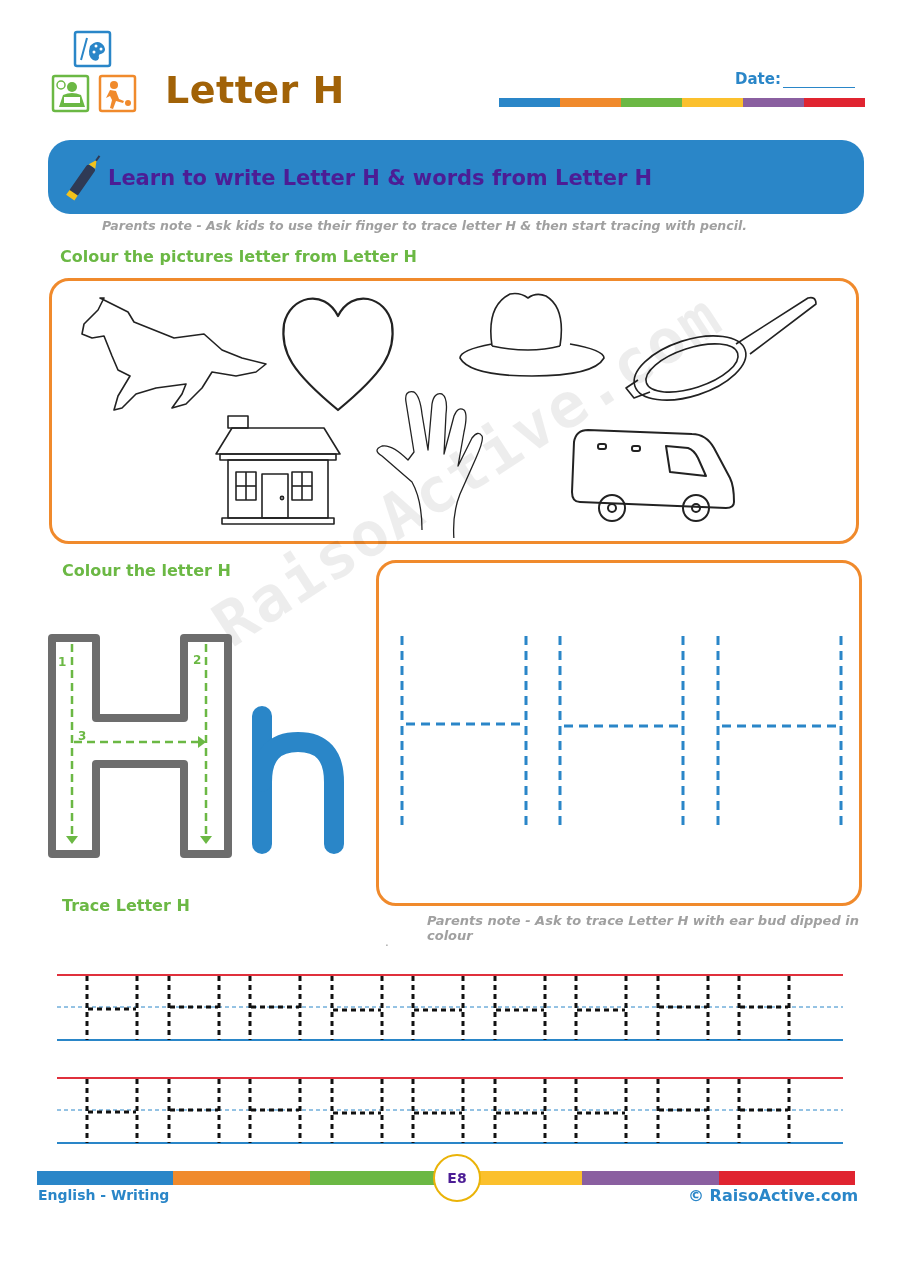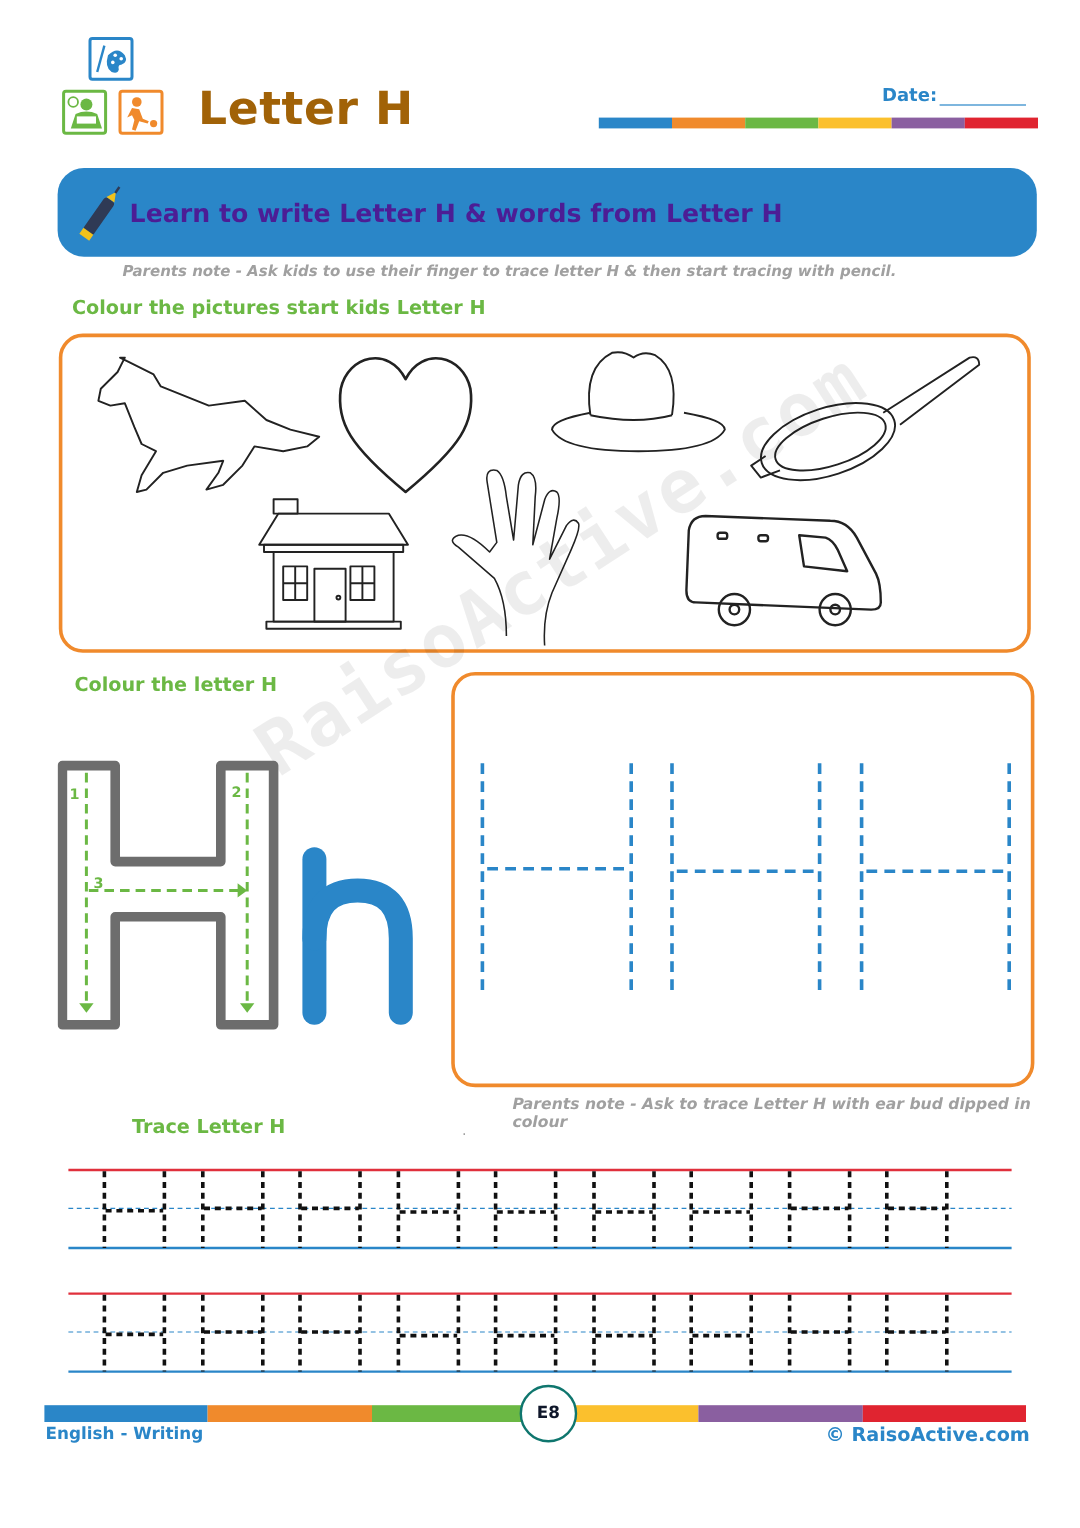--- a/index.html
+++ b/index.html
@@ -26,29 +26,29 @@
   .sec1 { left: 60px; top: 247px; }
 
   .orange-box { border: 3.5px solid #f08a2c; border-radius: 20px; background: transparent; }
   .pic-box { left: 49px; top: 278px; width: 804px; height: 260px; }
 
   .sec2 { left: 62px; top: 561px; }
   .trace-box { left: 376px; top: 560px; width: 480px; height: 340px; }
 
   .note2 { left: 386px; top: 913px; font-size: 13px; }
   .dot { left: 385px; top: 935px; font-size: 12px; color: #a0a0a0; }
-  .sec3 { left: 62px; top: 929px; margin-left: 48px; }
+  .sec3 { left: 62px; top: 896px; }
 
   .watermark { left: 200px; top: 600px; font-family: "DejaVu Sans Mono", monospace; font-size: 62px; font-weight: bold; color: rgba(0,0,0,0.07); transform: rotate(-33deg); transform-origin: left top; white-space: nowrap; letter-spacing: 2px; pointer-events:none; }
 
   
   .bottom-bar { left: 37px; top: 1171px; width: 818px; height: 14px; }
   .footer-left { left: 38px; top: 1187px; font-size: 14px; font-weight: bold; color: #2a86c8; }
   .footer-right { left: 688px; top: 1186px; font-size: 16px; font-weight: bold; color: #2a86c8; text-align: center; }
-  .page-badge { left: 433px; top: 1154px; width: 44px; height: 44px; border: 2px solid #0f766e; border-radius: 50%; background: #fff; display: flex; align-items: center; justify-content: center; font-size: 14px; font-weight: bold; color: #0f172a; }
+  .page-badge { left: 433px; top: 1154px; width: 44px; height: 44px; border: 2px solid #eab308; border-radius: 50%; background: #fff; display: flex; align-items: center; justify-content: center; font-size: 14px; font-weight: bold; color: #4c1d95; }
 </style>
 </head>
 <body>
 
 <svg class="abs logo" viewBox="0 0 90 85">
   <g>
     <rect x="25" y="2" width="35" height="34" fill="none" stroke="#2a86c8" stroke-width="2.5" rx="2"></rect>
     <line x1="31" y1="30" x2="37" y2="8" stroke="#2a86c8" stroke-width="2"></line>
     <path d="M40 16 q8 -8 14 0 q3 6 -3 8 q-3 0 -2 4 q-1 4 -6 2 q-6 -4 -3 -14z" fill="#2a86c8"></path>
     <circle cx="46" cy="16" r="1.5" fill="#fff"></circle>
@@ -88,21 +88,21 @@
   <g transform="rotate(35 24 28)">
     <rect x="19" y="14" width="10" height="34" rx="3" fill="#2f3a55"></rect>
     <rect x="19" y="46" width="10" height="6" fill="#f2c21b"></rect>
     <path d="M20 14 l4 -8 l4 8z" fill="#f2c21b"></path>
     <rect x="23" y="1" width="2" height="6" fill="#2f3a55"></rect>
   </g>
 </svg>
 <div class="abs banner-text">Learn to write Letter H &amp; words from Letter H</div>
 
 <div class="abs note note1">Parents note - Ask kids to use their finger to trace letter H &amp; then start tracing with pencil.</div>
-<div class="abs section-title sec1">Colour the pictures start kids Letter H</div>
+<div class="abs section-title sec1">Colour the pictures letter from Letter H</div>
 
 <div class="abs orange-box pic-box"></div>
 <svg class="abs" style="left:52px;top:282px" width="800" height="256" viewBox="0 0 800 256">
   <g fill="none" stroke="#222" stroke-width="1.6" stroke-linejoin="round">
     <g>
       <path d="M48 16 l8 4 l20 10 l6 10 l40 16 l30 -4 l18 16 l20 8 l24 6 l-10 8 l-20 4 l-24 -4 l-10 16 l-16 16 l-14 4 l10 -14 l4 -10 l-30 4 l-20 6 l-14 14 l-8 2 l4 -14 l12 -20 l-12 -6 l-6 -14 l-8 -20 l-12 2 l-10 -4 l2 -10 l14 -14 l6 -12 z"></path>
     </g>
     <g>
       <path d="M286 128 C240 90 228 70 232 42 C238 14 272 6 286 34 C300 6 334 14 340 42 C344 70 332 90 286 128 Z" stroke-width="2.2"></path>
     </g>

